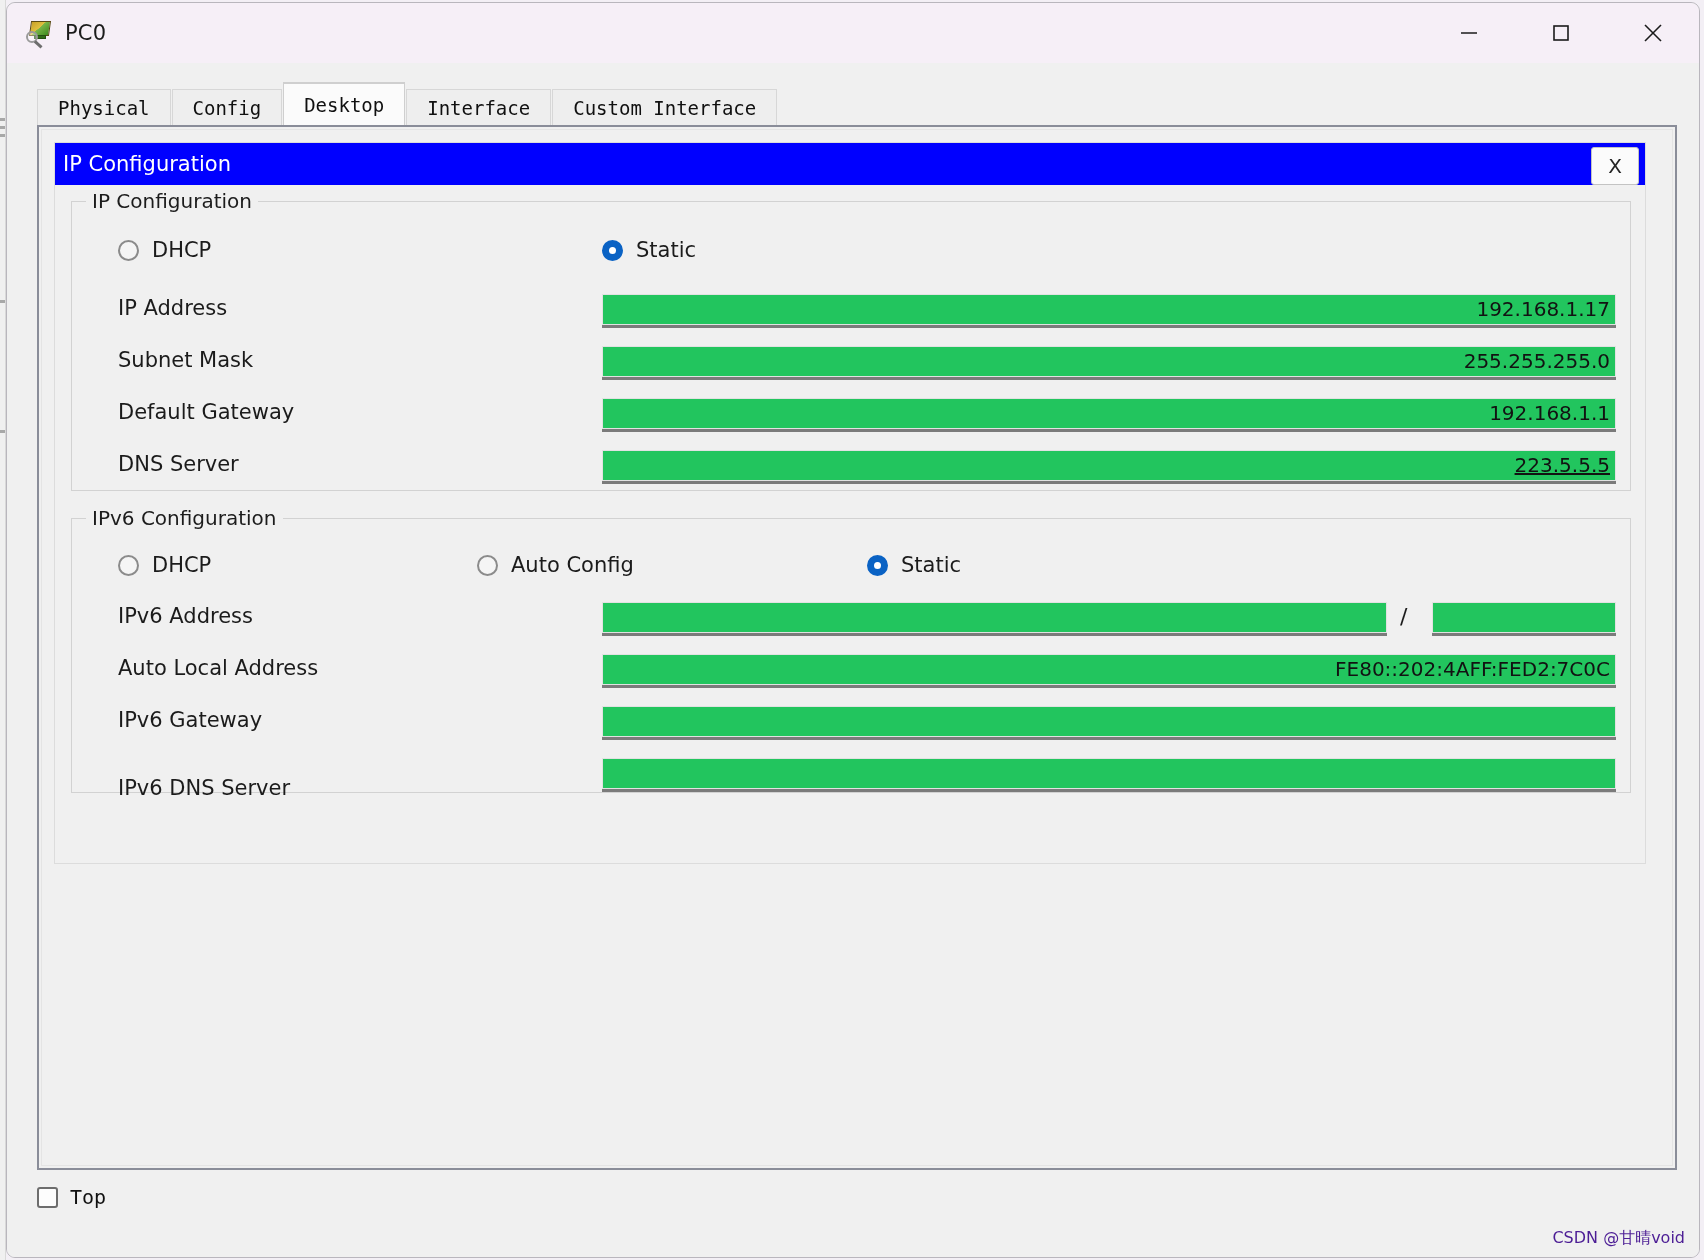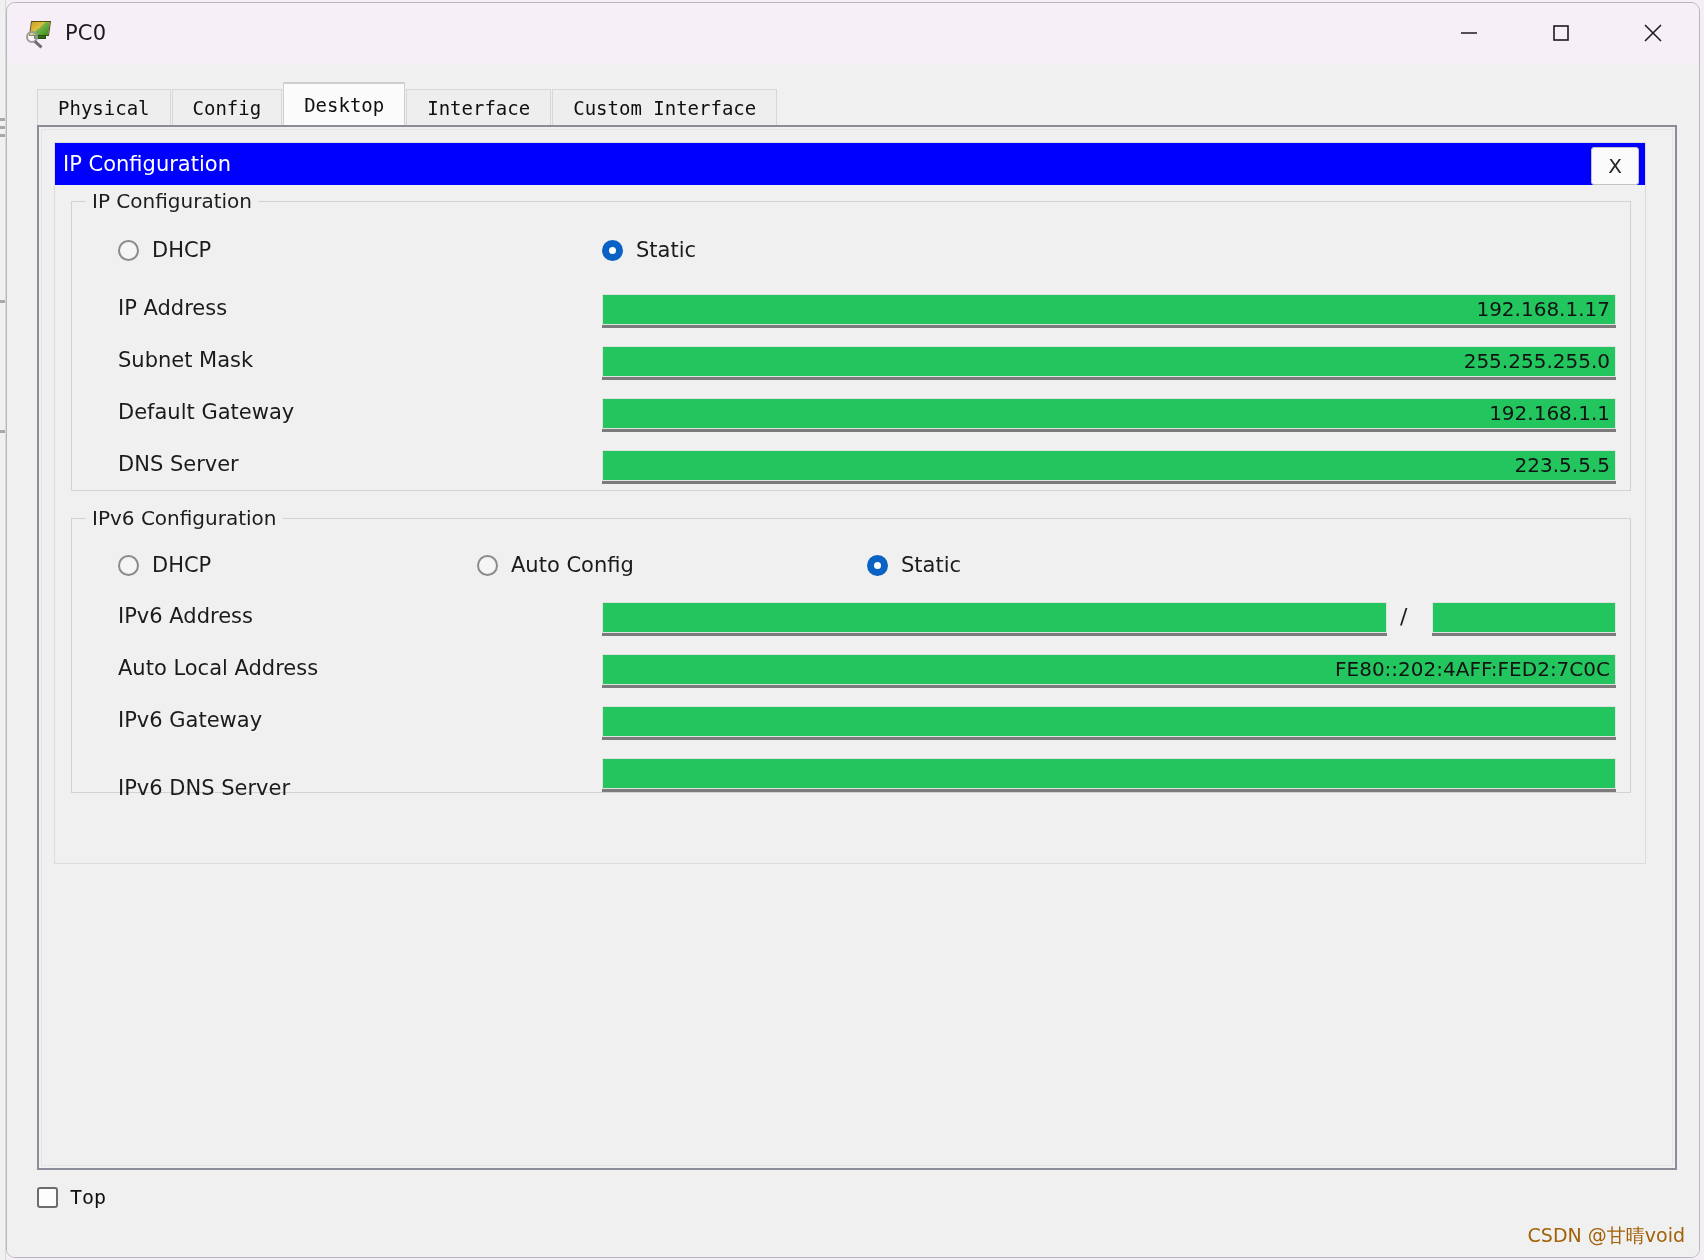--- a/index.html
+++ b/index.html
@@ -264,22 +264,22 @@
   }
   .chk-lbl {
     font-family: "DejaVu Sans Mono", monospace;
     font-size: 20px;
     color: #101010;
   }
 
   .watermark {
     position: absolute;
     right: 14px; bottom: 10px;
-    font-size: 19px;
-    color: #a16207;
+    font-size: 16px;
+    color: #4c1d95;
     font-family: "DejaVu Sans", sans-serif;
   }
 
   
   .edge-sliver {
     position: absolute; left: 0; top: 0;
     width: 6px; height: 1260px;
     background: #f0f0f0;
     border-right: 1px solid #d9d9d9;
   }
@@ -388,21 +388,21 @@
                 <div class="field" style="left:530px; top:0; width:1014px;">255.255.255.0</div>
               </div>
 
               <div class="row" style="top:196px;">
                 <div class="lbl" style="left:46px; top:2px;">Default Gateway</div>
                 <div class="field" style="left:530px; top:0; width:1014px;">192.168.1.1</div>
               </div>
 
               <div class="row" style="top:248px;">
                 <div class="lbl" style="left:46px; top:2px;">DNS Server</div>
-                <div class="field" style="left:530px; top:0; width:1014px;">223.5.5.5</div>
+                <div class="field" style="left:530px; top:0; width:1014px;text-decoration:underline;">223.5.5.5</div>
               </div>
             </div>
 
             <div class="groupbox" id="gb-ipv6">
               <div class="gb-legend">IPv6 Configuration</div>
 
               <div class="row" style="top:34px;">
                 <div class="radio-wrap" style="left:46px; top:0;">
                   <span class="radio"></span>
                   <span class="radio-lbl">DHCP</span>

